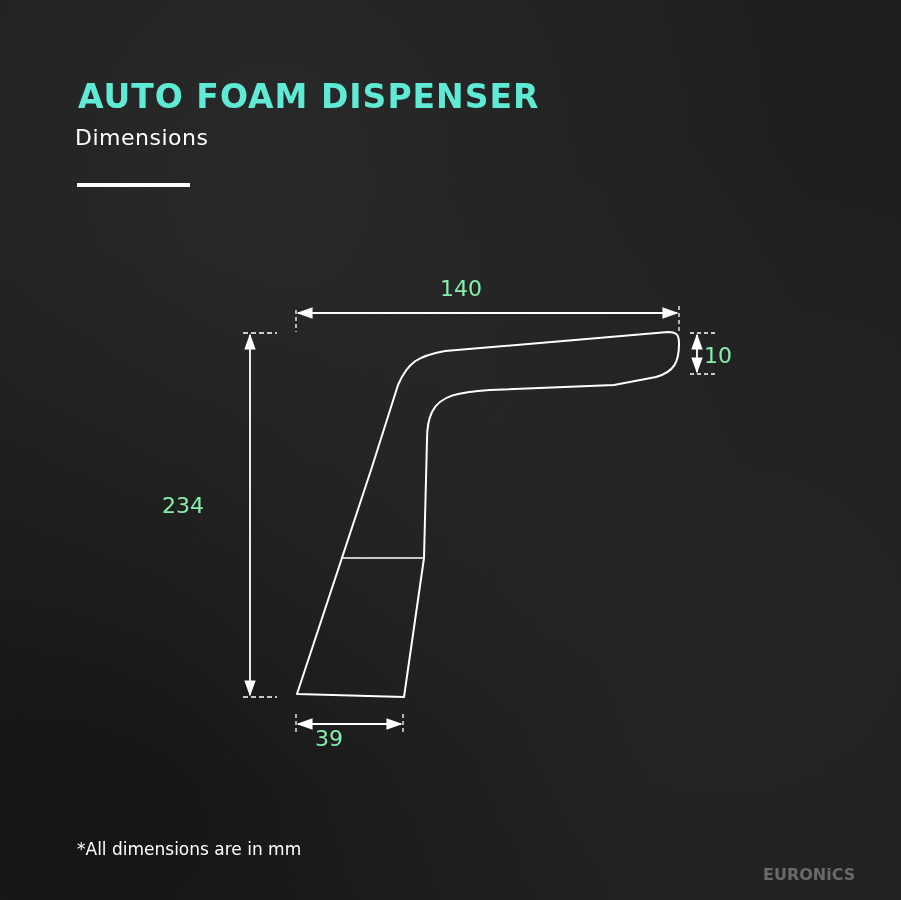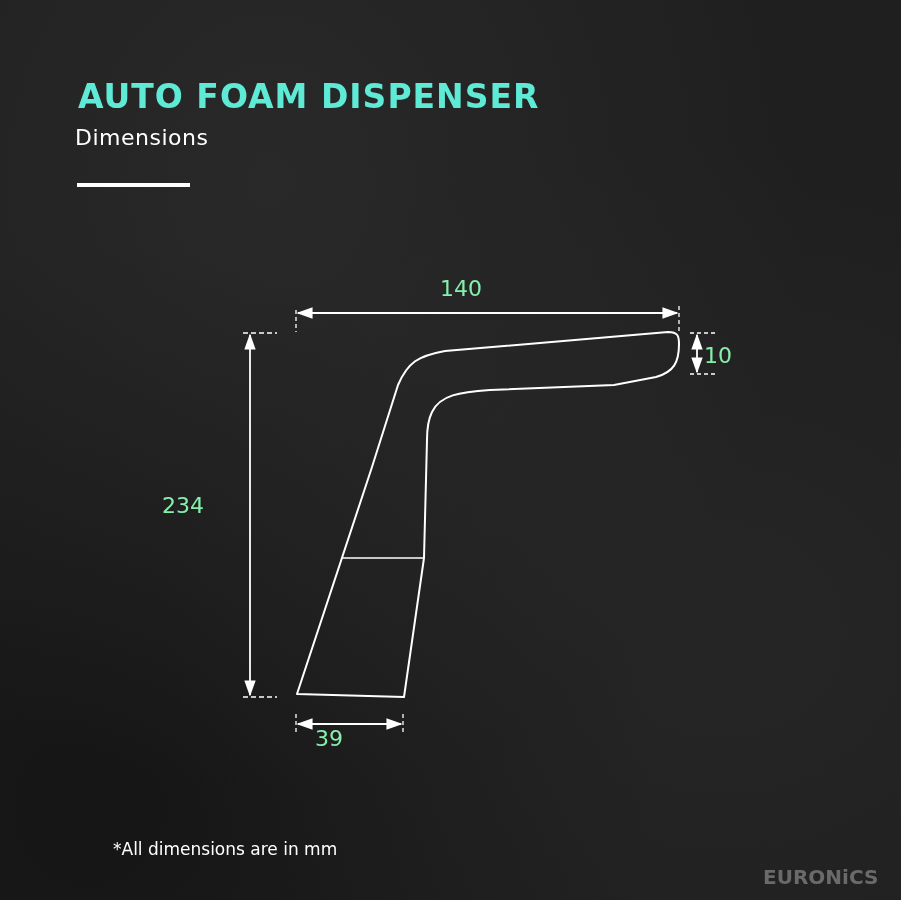--- a/index.html
+++ b/index.html
@@ -33,25 +33,25 @@
     .dim-label {
       position: absolute; font-family: "DejaVu Sans", sans-serif;
       font-size: 22px; color: #86efac; font-weight: normal;
     }
     .dim-140 { left: 440px; top: 276px; }
     .dim-135 { left: 162px; top: 493px; }
     .dim-15 { left: 704px; top: 343px; }
     .dim-39 { left: 315px; top: 699px; margin-top: 27px; }
     .footnote {
       position: absolute; left: 77px; top: 839px;
-      font-family: "DejaVu Sans", sans-serif; font-size: 17px; color: #ffffff; margin-left: 36px;
+      font-family: "DejaVu Sans", sans-serif; font-size: 17px; color: #ffffff;
     }
     .brand {
       position: absolute; left: 763px; top: 865px;
-      font-family: "DejaVu Sans", sans-serif; font-weight: bold; font-size: 20px;
+      font-family: "DejaVu Sans", sans-serif; font-weight: bold; font-size: 16px;
       color: #6a6a6a; letter-spacing: 0px;
     }
   </style>
 </head>
 <body>
 
 <div class="title">AUTO FOAM DISPENSER</div>
 <div class="subtitle">Dimensions</div>
 <div class="rule"></div>
 

